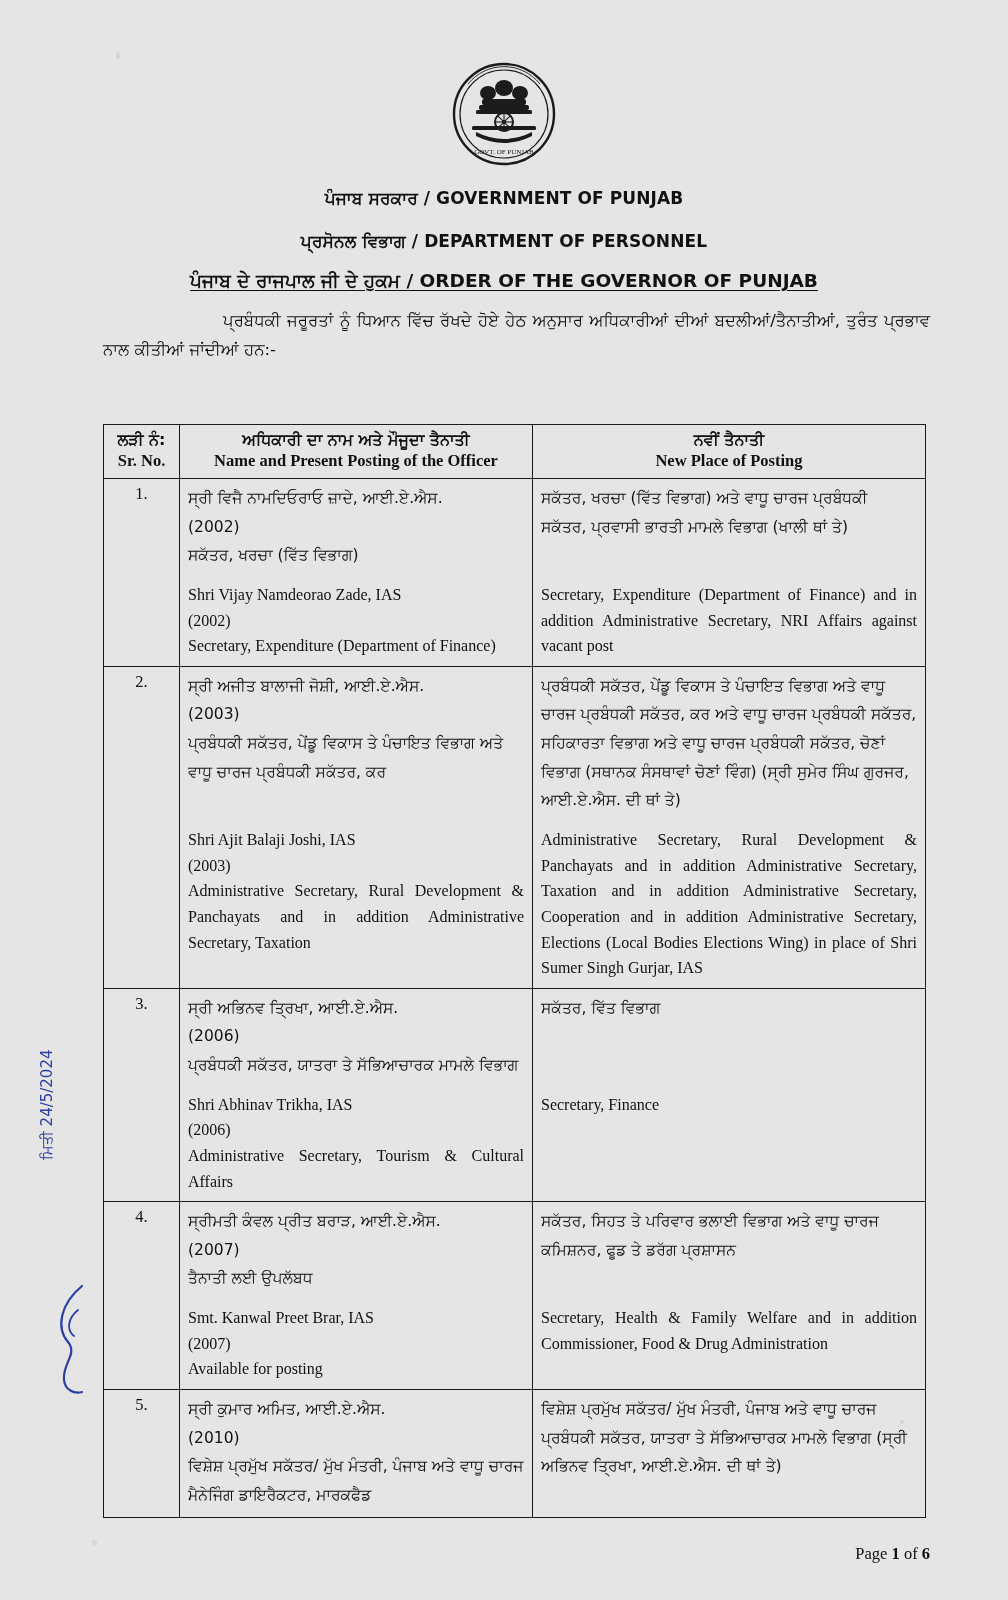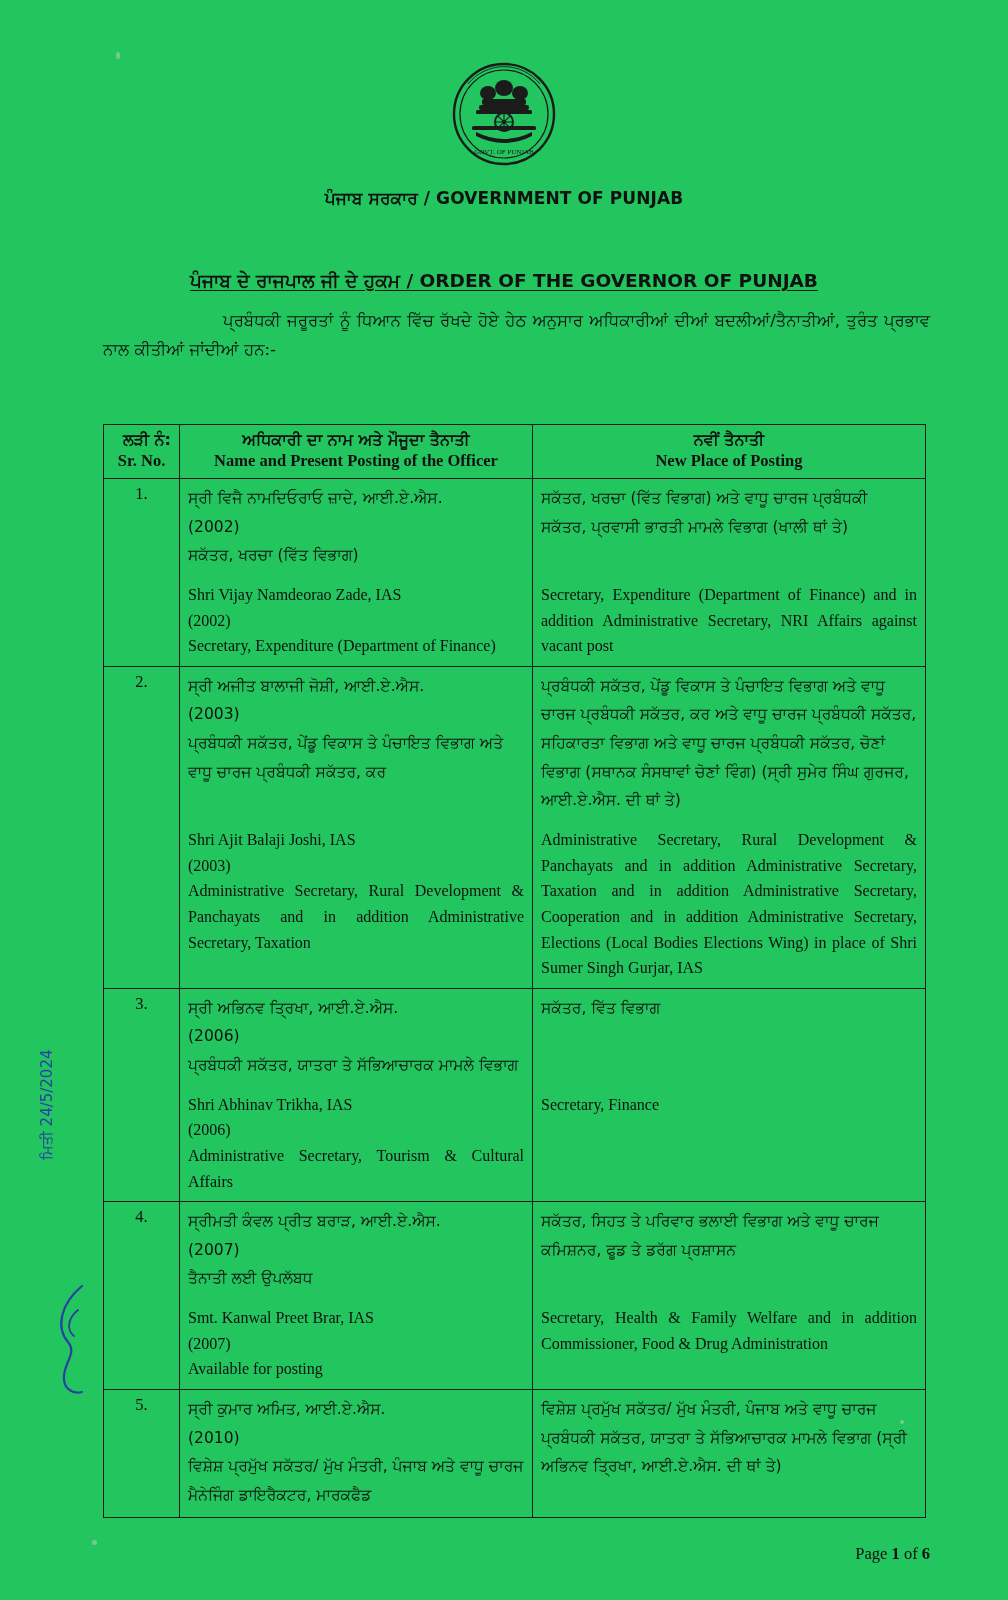--- a/index.html
+++ b/index.html
@@ -4,21 +4,21 @@
 <style>
   html, body {
     margin: 0;
     padding: 0;
     background: #ffffff;
   }
   .page {
     position: relative;
     width: 1008px;
     height: 1600px;
-    background: #22c55e;
+    background: #e5e5e5;
     font-family: "Liberation Serif", serif;
     color: #111;
     overflow: hidden;
   }
   .emblem {
     position: absolute;
     left: 0; right: 0;
     top: 62px;
     display: flex;
     justify-content: center;
@@ -97,21 +97,21 @@
     font-weight: bold;
     border-bottom: none !important;
     padding-bottom: 1px !important;
   }
   .th-eng {
     font-size: 16.5px;
     font-weight: bold;
     border-top: none !important;
     padding-top: 1px !important;
   }
-  .th-sr-punj { text-align: right; }
+  .th-sr-punj { text-align: center; }
   .th-sr-eng { text-align: center; }
 
   td.sr {
     text-align: center;
     font-size: 16.5px;
     padding-top: 8px;
   }
   .cell-punj {
     font-family: "DejaVu Sans", sans-serif;
     font-size: 15.5px;
@@ -186,20 +186,21 @@
         <rect x="20" y="64" width="64" height="4" rx="1.5"></rect>
         <path d="M24 70 Q52 84 80 70 L80 74 Q52 88 24 74 Z"></path>
       </g>
       <text x="52" y="92" font-size="7" text-anchor="middle" fill="#1b1b1b" font-family="'Liberation Serif', serif">GOVT. OF PUNJAB</text>
       <path d="M16 22 A46 46 0 0 1 88 22" fill="none" stroke="#1b1b1b" stroke-width="0.9"></path>
     </svg>
   </div>
 
   <div class="header">
     <div class="punj">ਪੰਜਾਬ ਸਰਕਾਰ / GOVERNMENT OF PUNJAB</div>
+    <div class="punj">ਪ੍ਰਸੋਨਲ ਵਿਭਾਗ / DEPARTMENT OF PERSONNEL</div>
   </div>
 
   <div class="order-line">
     <span class="punj" style="font-family:'DejaVu Sans', sans-serif;">ਪੰਜਾਬ ਦੇ ਰਾਜਪਾਲ ਜੀ ਦੇ ਹੁਕਮ / ORDER OF THE GOVERNOR OF PUNJAB</span>
   </div>
 
   <div class="para-punjabi">ਪ੍ਰਬੰਧਕੀ ਜਰੂਰਤਾਂ ਨੂੰ ਧਿਆਨ ਵਿੱਚ ਰੱਖਦੇ ਹੋਏ ਹੇਠ ਅਨੁਸਾਰ ਅਧਿਕਾਰੀਆਂ ਦੀਆਂ ਬਦਲੀਆਂ/ਤੈਨਾਤੀਆਂ, ਤੁਰੰਤ ਪ੍ਰਭਾਵ ਨਾਲ ਕੀਤੀਆਂ ਜਾਂਦੀਆਂ ਹਨ:-</div>
 
   <table class="order-table">
     <colgroup>

